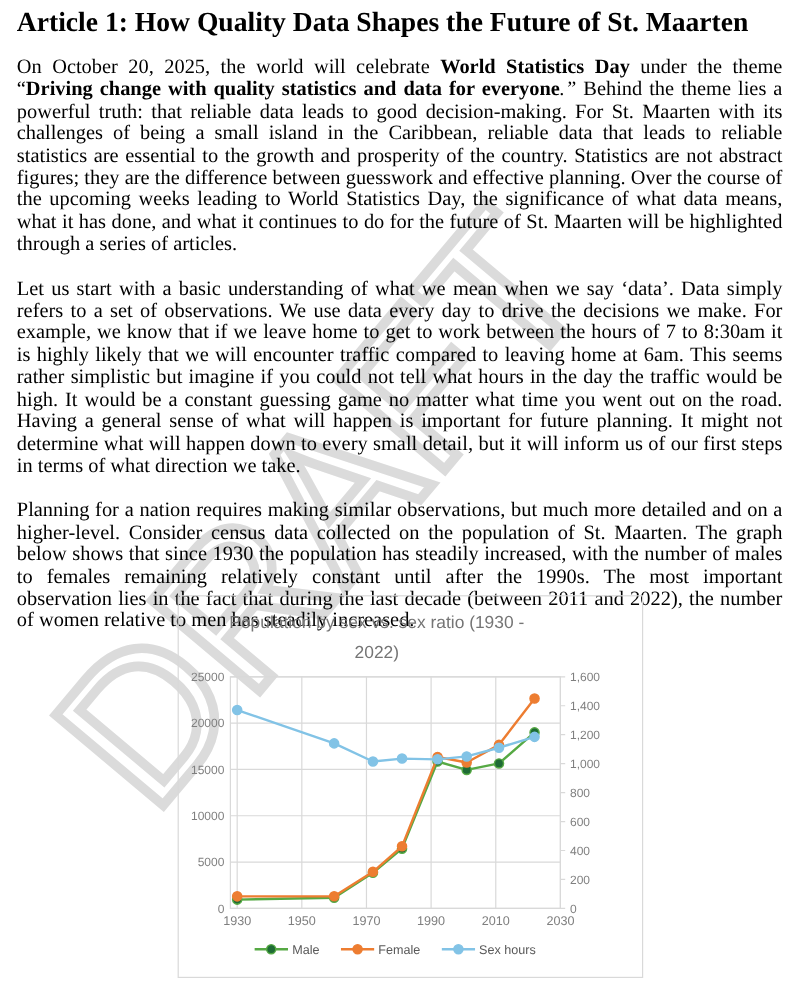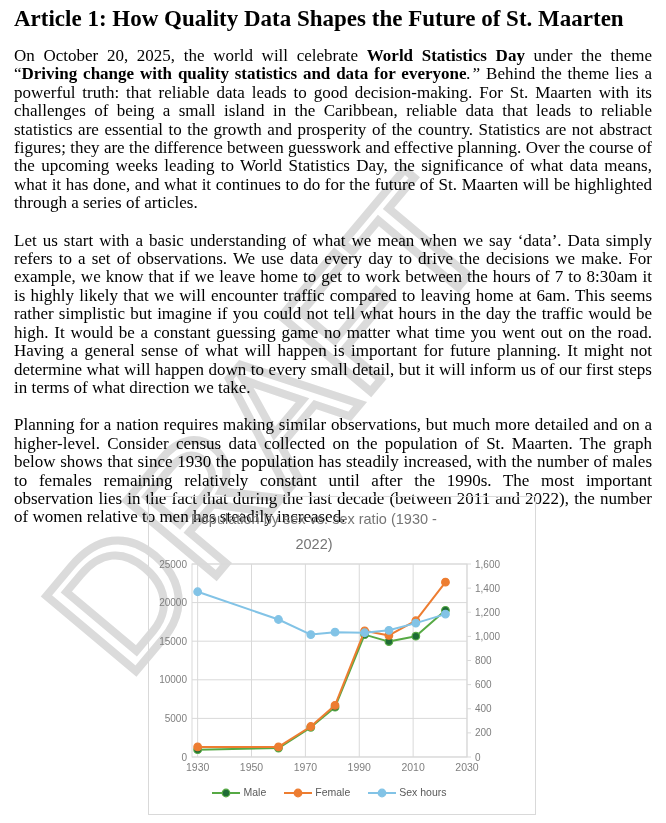--- a/index.html
+++ b/index.html
@@ -22,21 +22,21 @@
   .chart-title {
     position:absolute; left:40px; top:10px; width:250px; text-align:center;
     font-size:14.5px; line-height:25px; color:#757575;
   }
   .plot-svg { position:absolute; left:0; top:0; }
   .legend {
     position:absolute; left:43px; top:287px; width:275px; height:16px;
     display:flex; justify-content:center; align-items:center; gap:18px;
     font-size:10.5px; color:#595959; white-space:nowrap;
   }
-  .legend-item { display:flex; align-items:flex-end; gap:3px; }
+  .legend-item { display:flex; align-items:flex-start; gap:3px; }
 </style>
 </head>
 <body>
 
 <svg class="watermark-layer" width="666" height="823" viewBox="0 0 666 823">
   <text x="278" y="432" transform="rotate(-50 278 432)" text-anchor="middle" dominant-baseline="middle" font-family="Liberation Sans, sans-serif" font-size="170" letter-spacing="2" fill="none" stroke="#dbdbdb" stroke-width="8">DRAFT</text>
 </svg>
 
 <div class="page">
 

